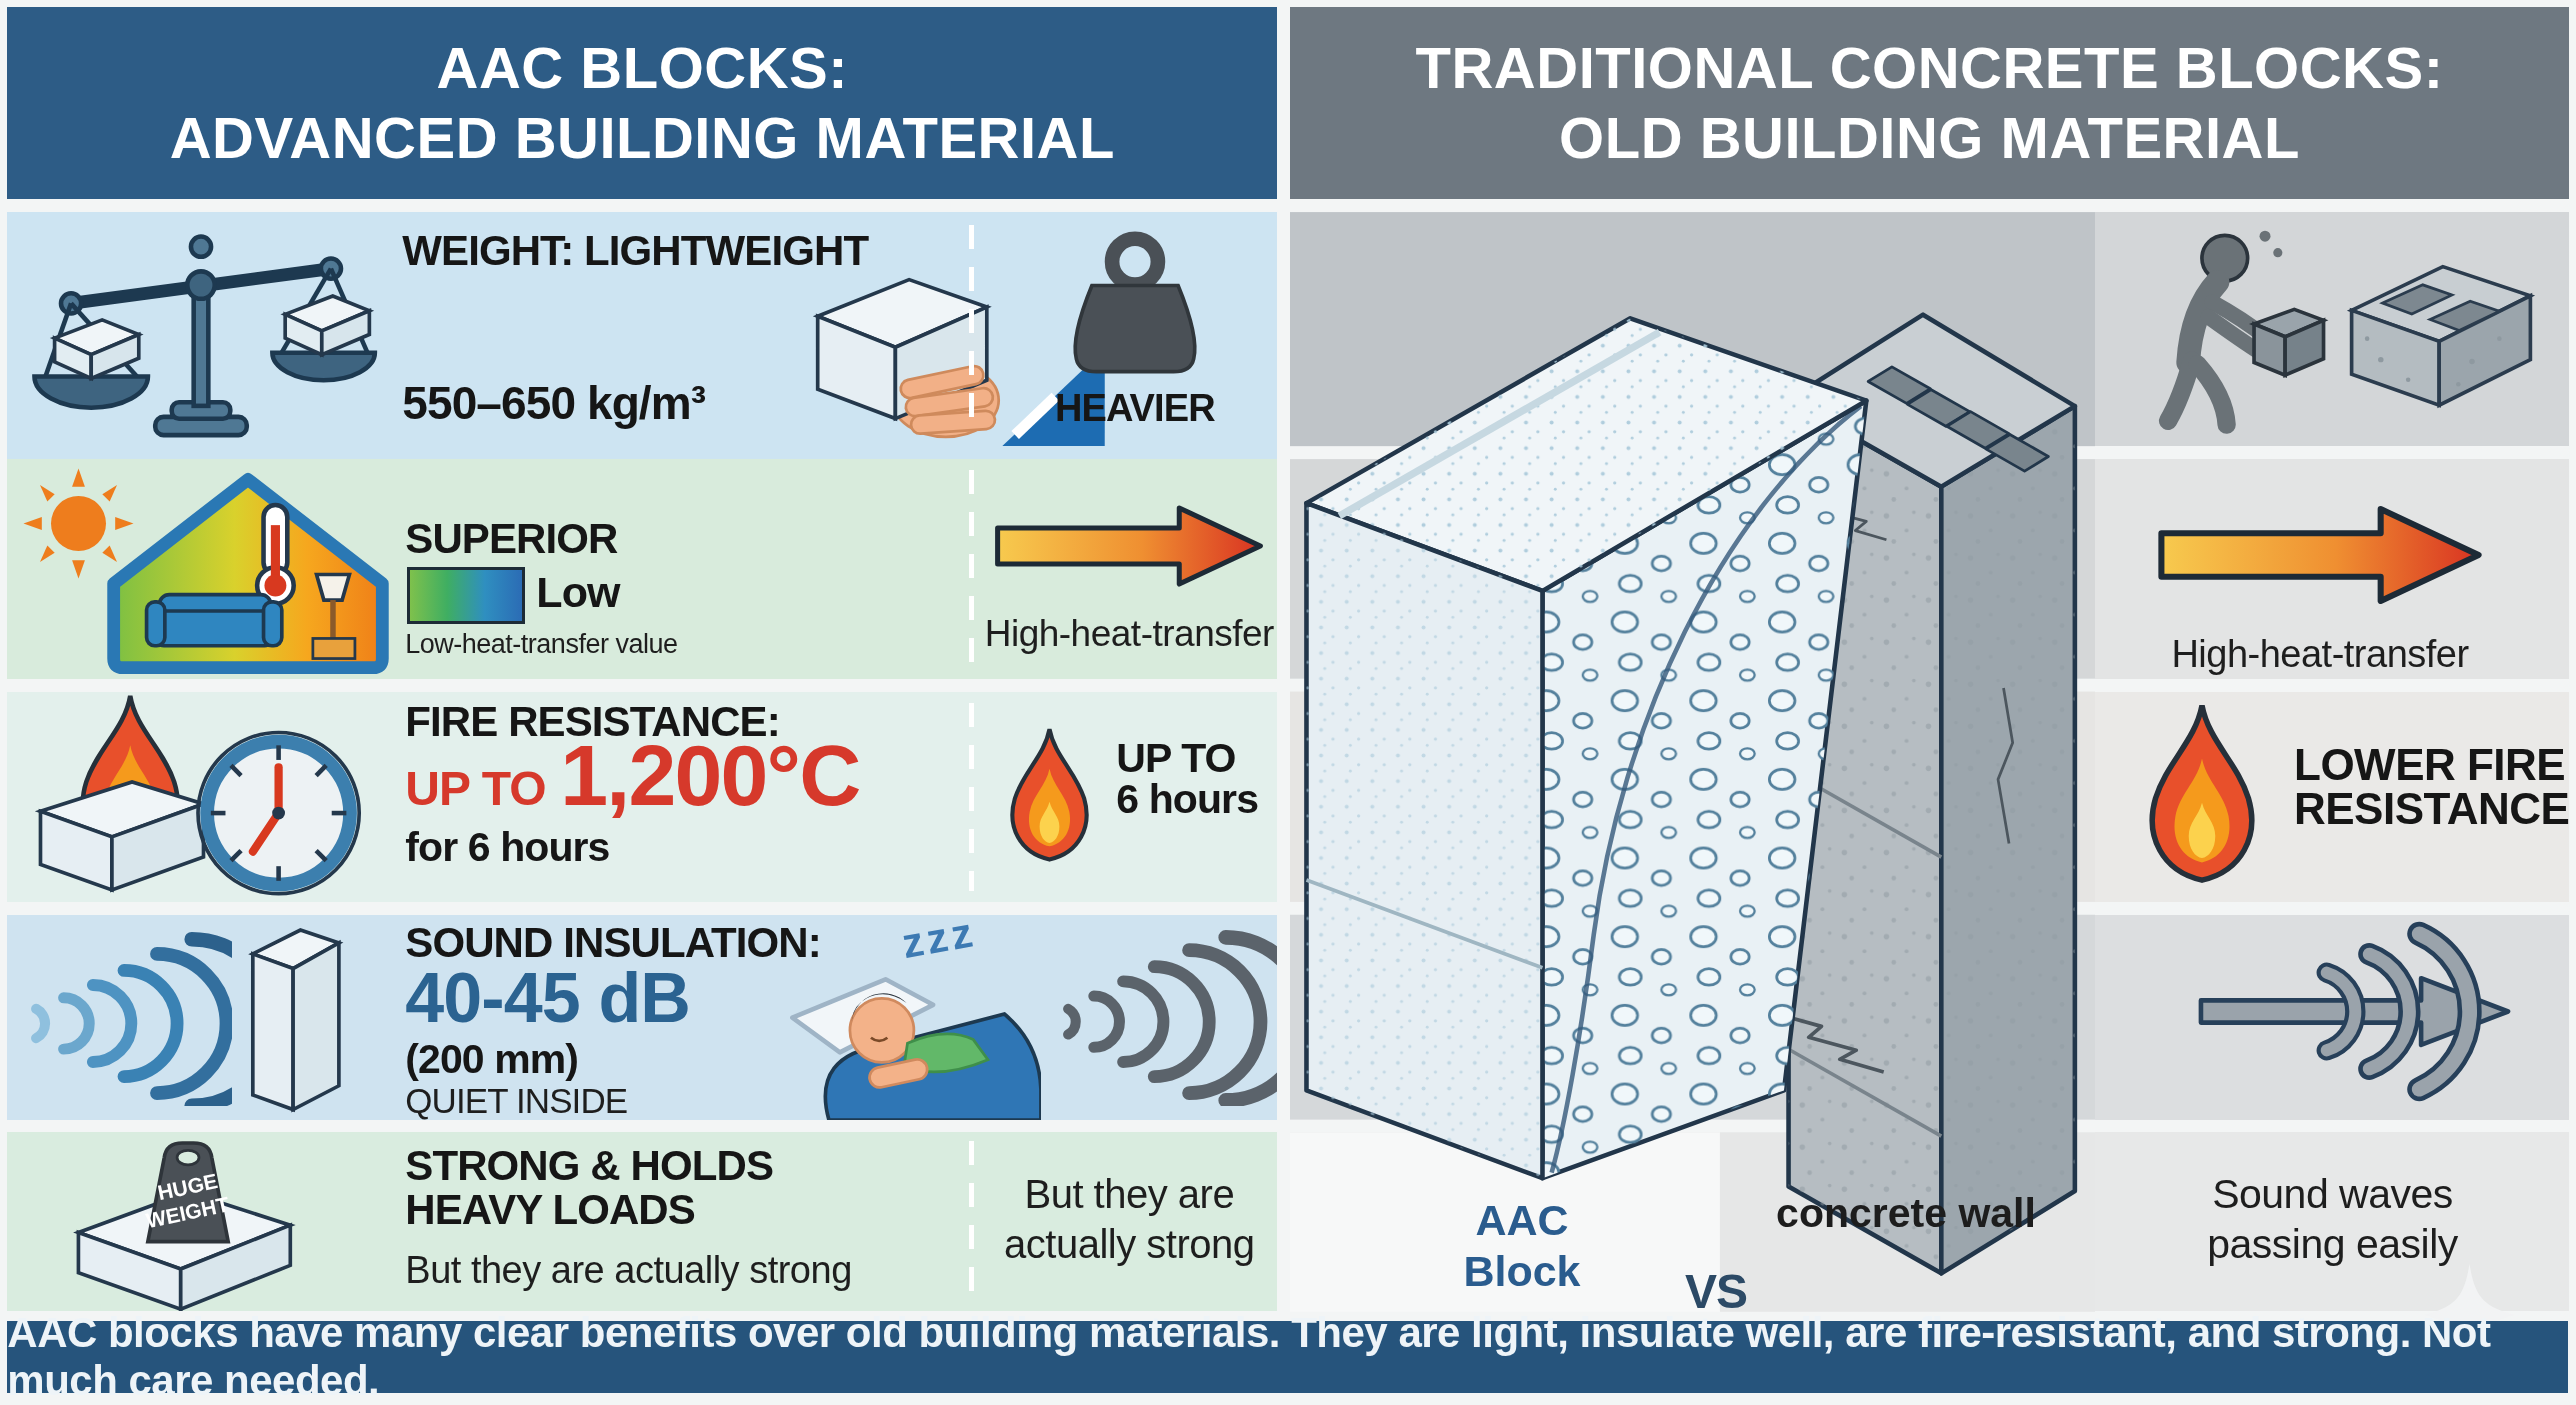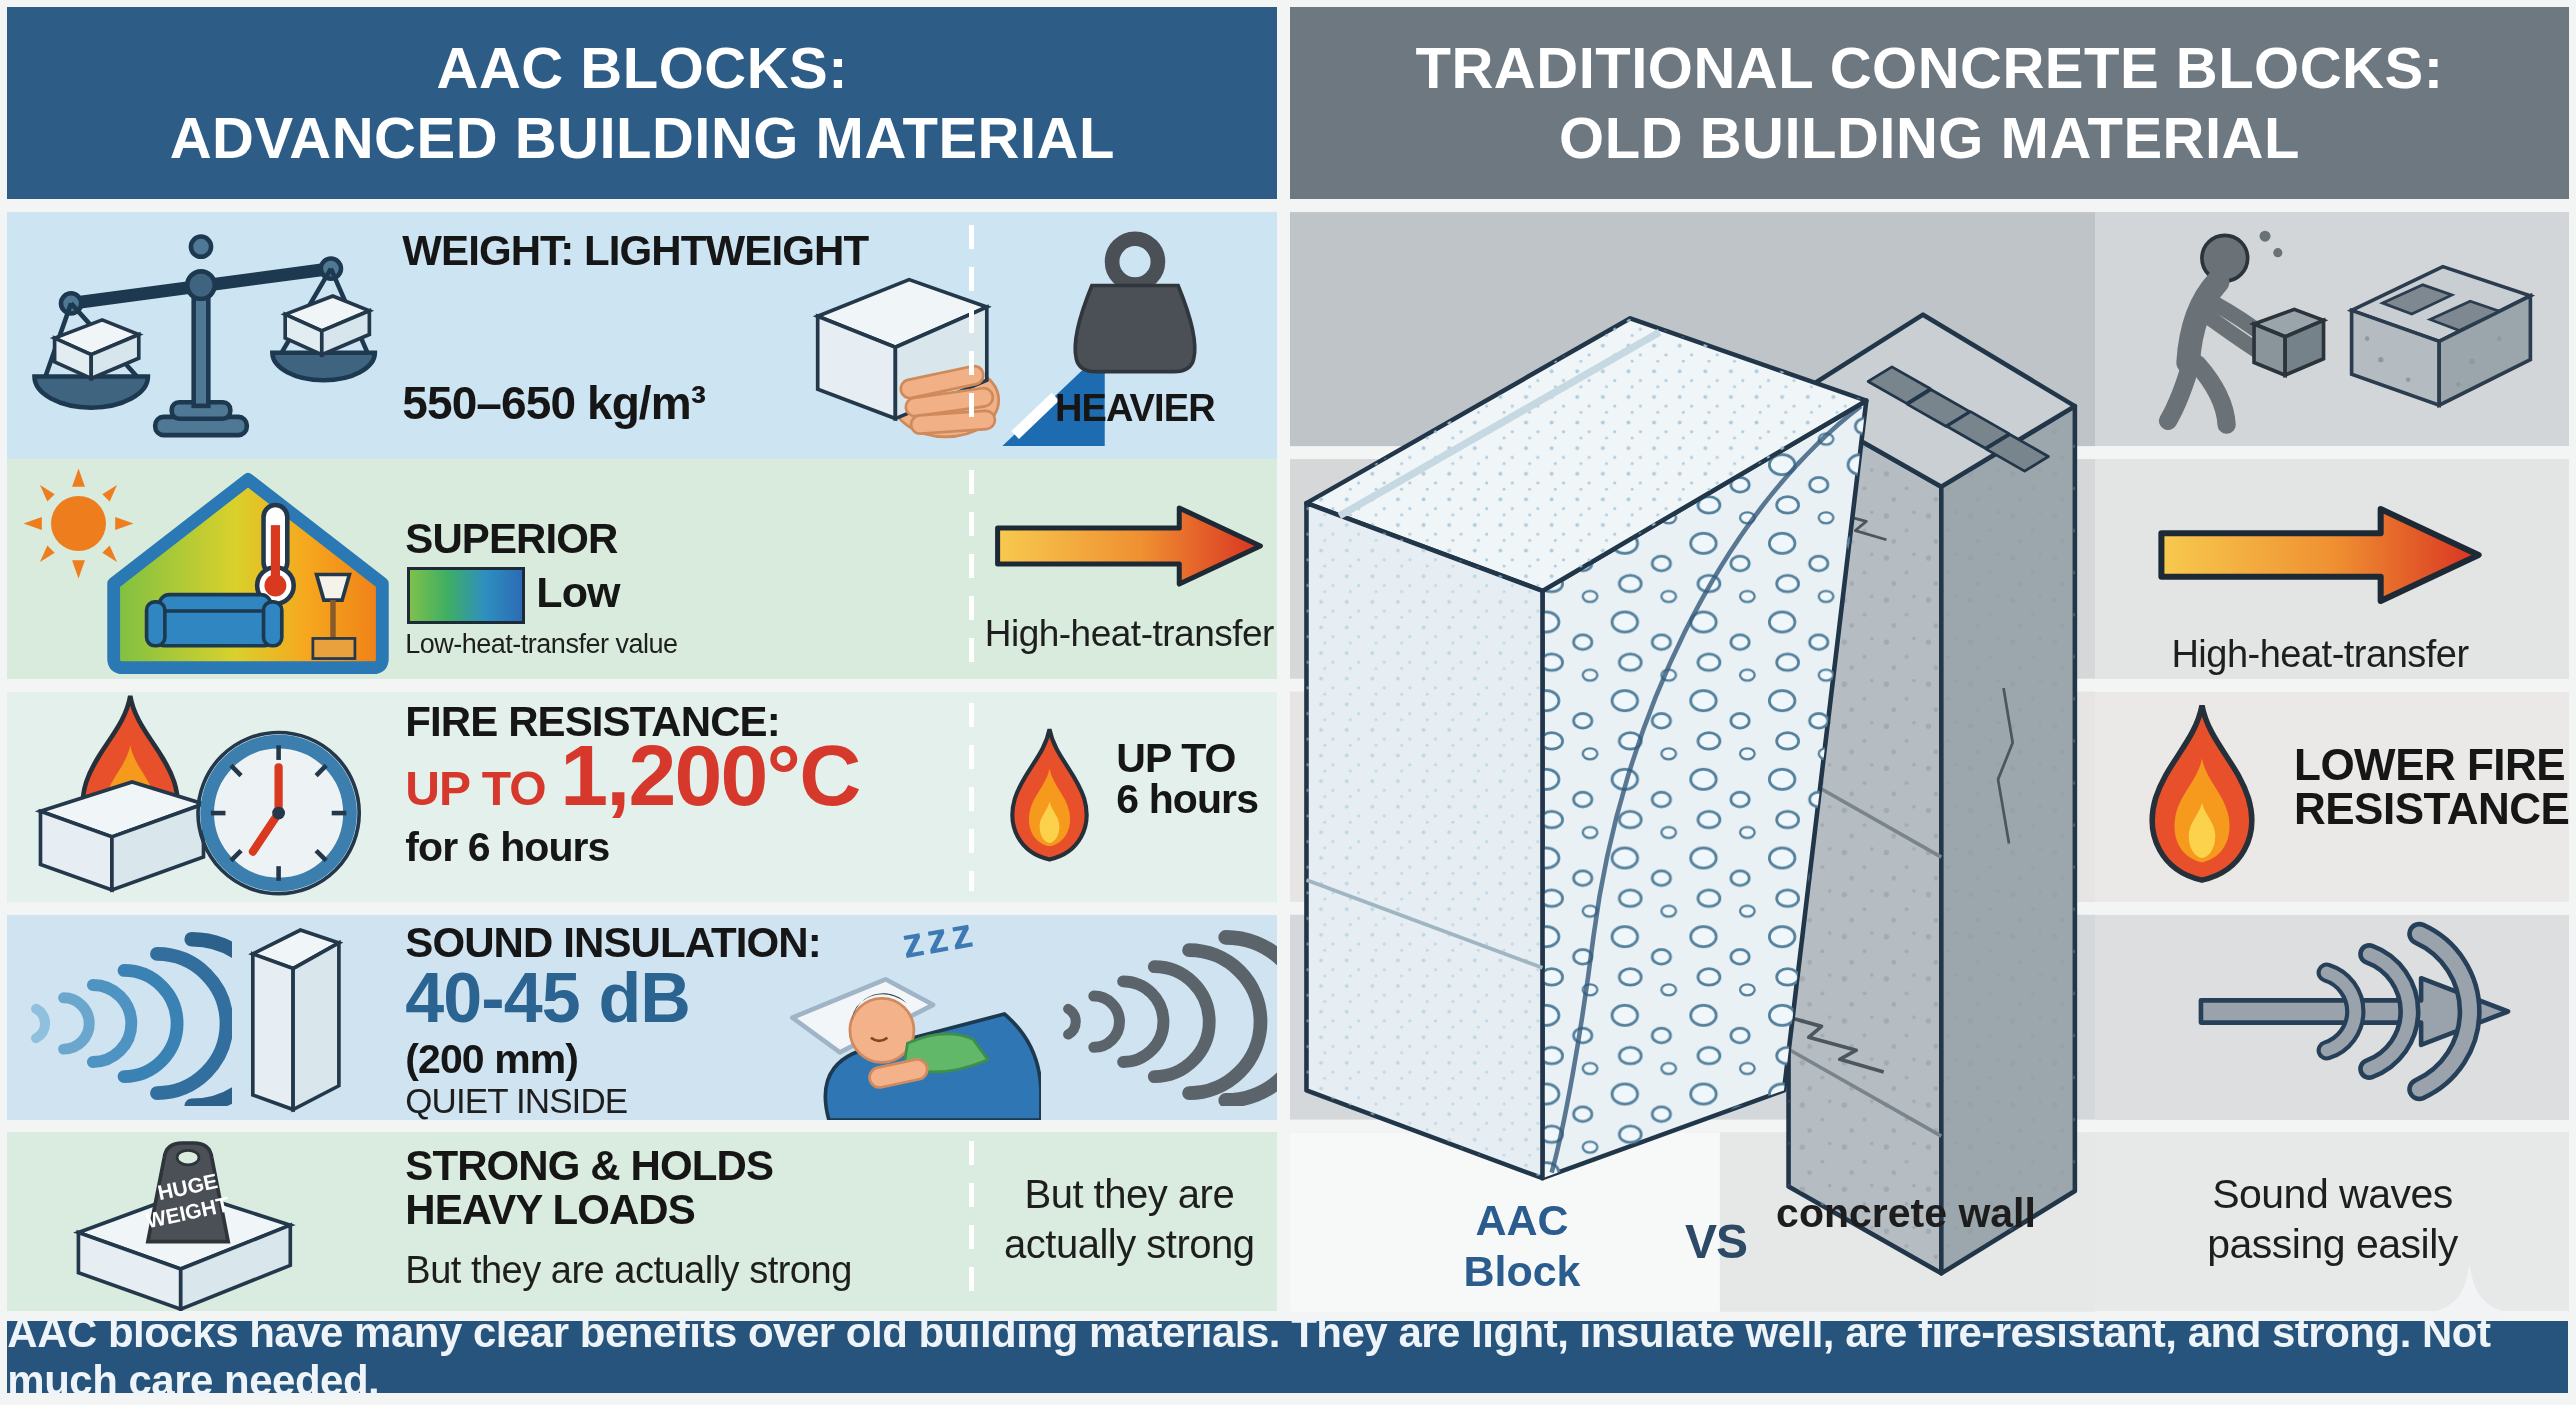--- a/index.html
+++ b/index.html
@@ -320,21 +320,21 @@
     <polygon points="18,318 276,414 276,1056 18,960" fill="url(#pDots)" opacity="0.6" stroke="none"></polygon>
     <line x1="18" y1="730" x2="276" y2="826" stroke="#9fb6c2" stroke-width="4"></line>
     <line x1="54" y1="332" x2="404" y2="131" stroke="#c6d8e1" stroke-width="8"></line>
   </g>
 </svg>
 
 <div class="abs c" style="left:1444px;top:1195px;width:156px;line-height:1.18;z-index:3;color:#2a5c8e;font-weight:bold;">
   <div style="font-size:43px;">AAC</div>
   <div style="font-size:43px;">Block</div>
 </div>
-<div class="abs hd" style="left:1685px;top:1218px;font-size:48px;color:#2c4a66;z-index:3;">VS</div>
+<div class="abs hd" style="left:1685px;top:1268px;font-size:48px;color:#2c4a66;z-index:3;">VS</div>
 <div class="abs c" style="left:1755px;top:1189px;width:302px;line-height:1.18;z-index:3;color:#1d1d1d;font-weight:bold;">
   <div style="font-size:41px;">concrete wall</div>
 </div>
 
 <svg class="abs" style="left:2137px;top:225px;" width="203" height="209" viewBox="0 0 222 228">
   <circle cx="96" cy="36" r="25" fill="#6a7277" stroke="#2b343c" stroke-width="4"></circle>
   <circle cx="140" cy="12" r="6" fill="#6a7277"></circle>
     <circle cx="154" cy="30" r="5" fill="#6a7277"></circle>
   <g fill="none" stroke="#6a7277" stroke-linecap="round">
     <path d="M88,62 C66,86 58,118 56,150" stroke-width="26"></path>

